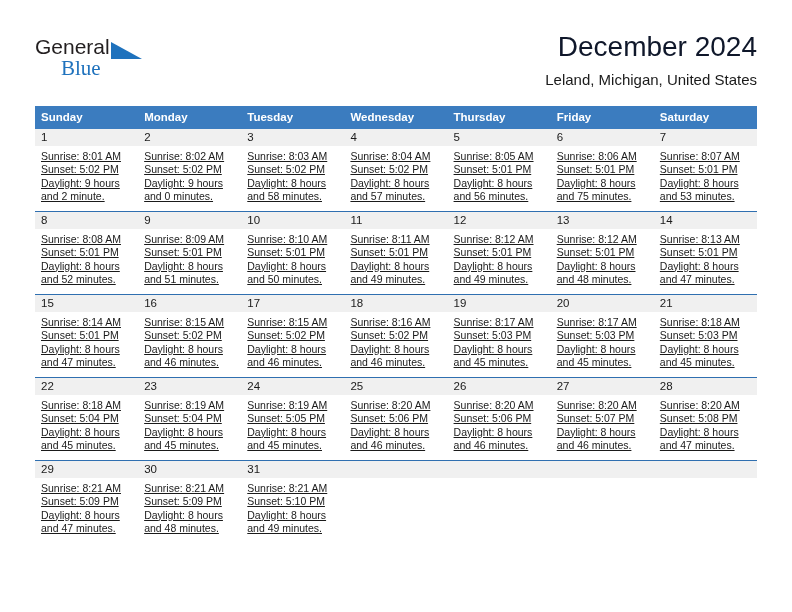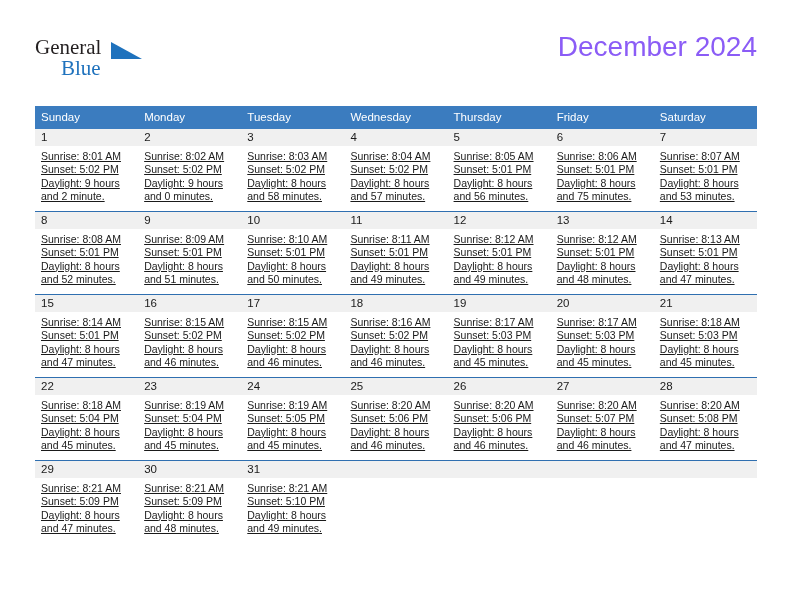--- a/index.html
+++ b/index.html
@@ -37,21 +37,21 @@
     height: 48px;
   }
   .brand-general {
     position: absolute;
     left: 0;
     top: 0;
     font-size: 21px;
     line-height: 24px;
     letter-spacing: 0px;
     color: #231f20;
-    font-family: Liberation Serif, serif;
+    font-family: Liberation Sans, sans-serif;
   }
   .brand-blue {
     position: absolute;
     left: 26px;
     top: 21px;
     font-size: 21px;
     line-height: 24px;
     color: #1f72bd;
     font-family: Liberation Serif, serif;
   }
@@ -67,21 +67,21 @@
   .title-block {
     position: absolute;
     right: 0;
     top: 0;
     text-align: right;
   }
   .cal-title {
     font-size: 28px;
     line-height: 34px;
     font-weight: normal;
-    color: #8b5cf6;
+    color: #0f172a;
     margin: 0;
     white-space: nowrap;
   }
   .cal-subtitle {
     font-size: 15px;
     line-height: 20px;
     color: #1a1a1a;
     margin: 6px 0 0 0;
     white-space: nowrap;
   }
@@ -95,21 +95,21 @@
   }
   table.cal {
     border-collapse: collapse;
     width: 722px;
     table-layout: fixed;
   }
   table.cal th {
     background: #3b7cbf;
     color: #ffffff;
     font-size: 11.5px;
-    font-weight: normal;
+    font-weight: bold;
     text-align: left;
     padding: 4px 0 5px 6px;
     height: 14px;
     border: none;
   }
   tr.week-row td {
     vertical-align: top;
     padding: 0;
     border: none;
     border-top: 1.2px solid #2f6fb0;
@@ -155,20 +155,21 @@
   <div class="header">
 
     <div class="brand">
       <span class="brand-general">General</span>
       <span class="brand-triangle"></span>
       <span class="brand-blue">Blue</span>
     </div>
 
     <div class="title-block">
       <h1 class="cal-title">December 2024</h1>
+      <p class="cal-subtitle">Leland, Michigan, United States</p>
     </div>
 
   </div>
 
   <div class="calendar">
     <table class="cal">
       <thead>
         <tr>
           <th>Sunday</th>
           <th>Monday</th>

